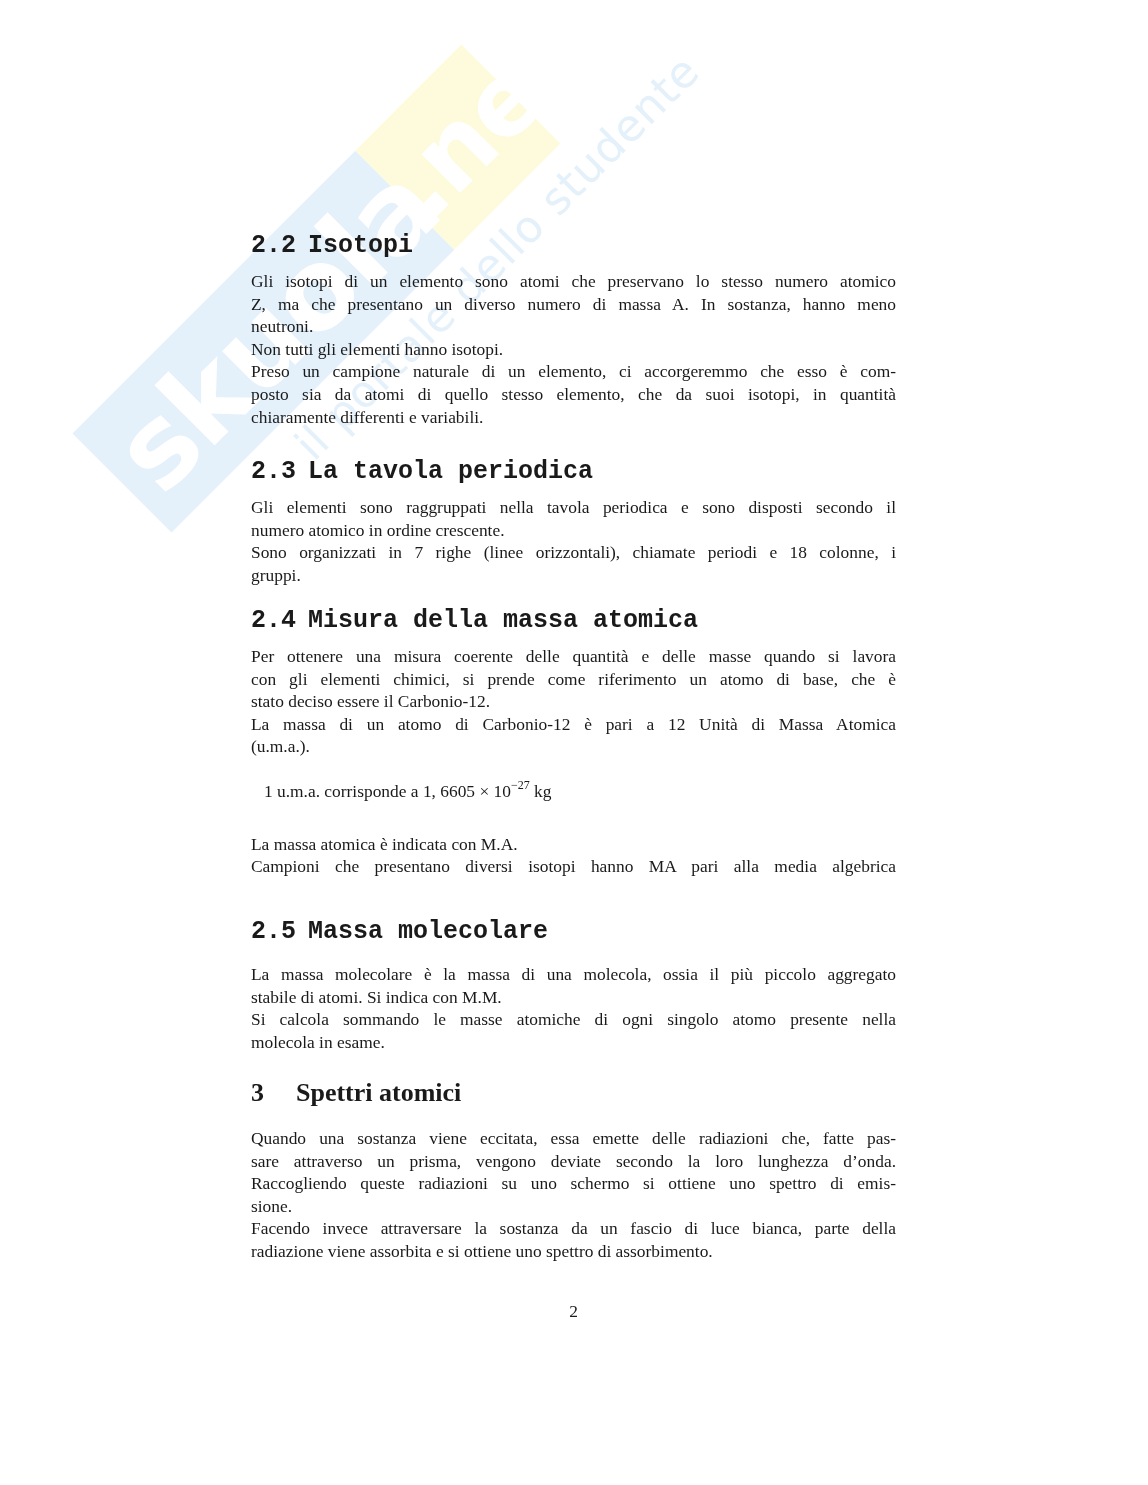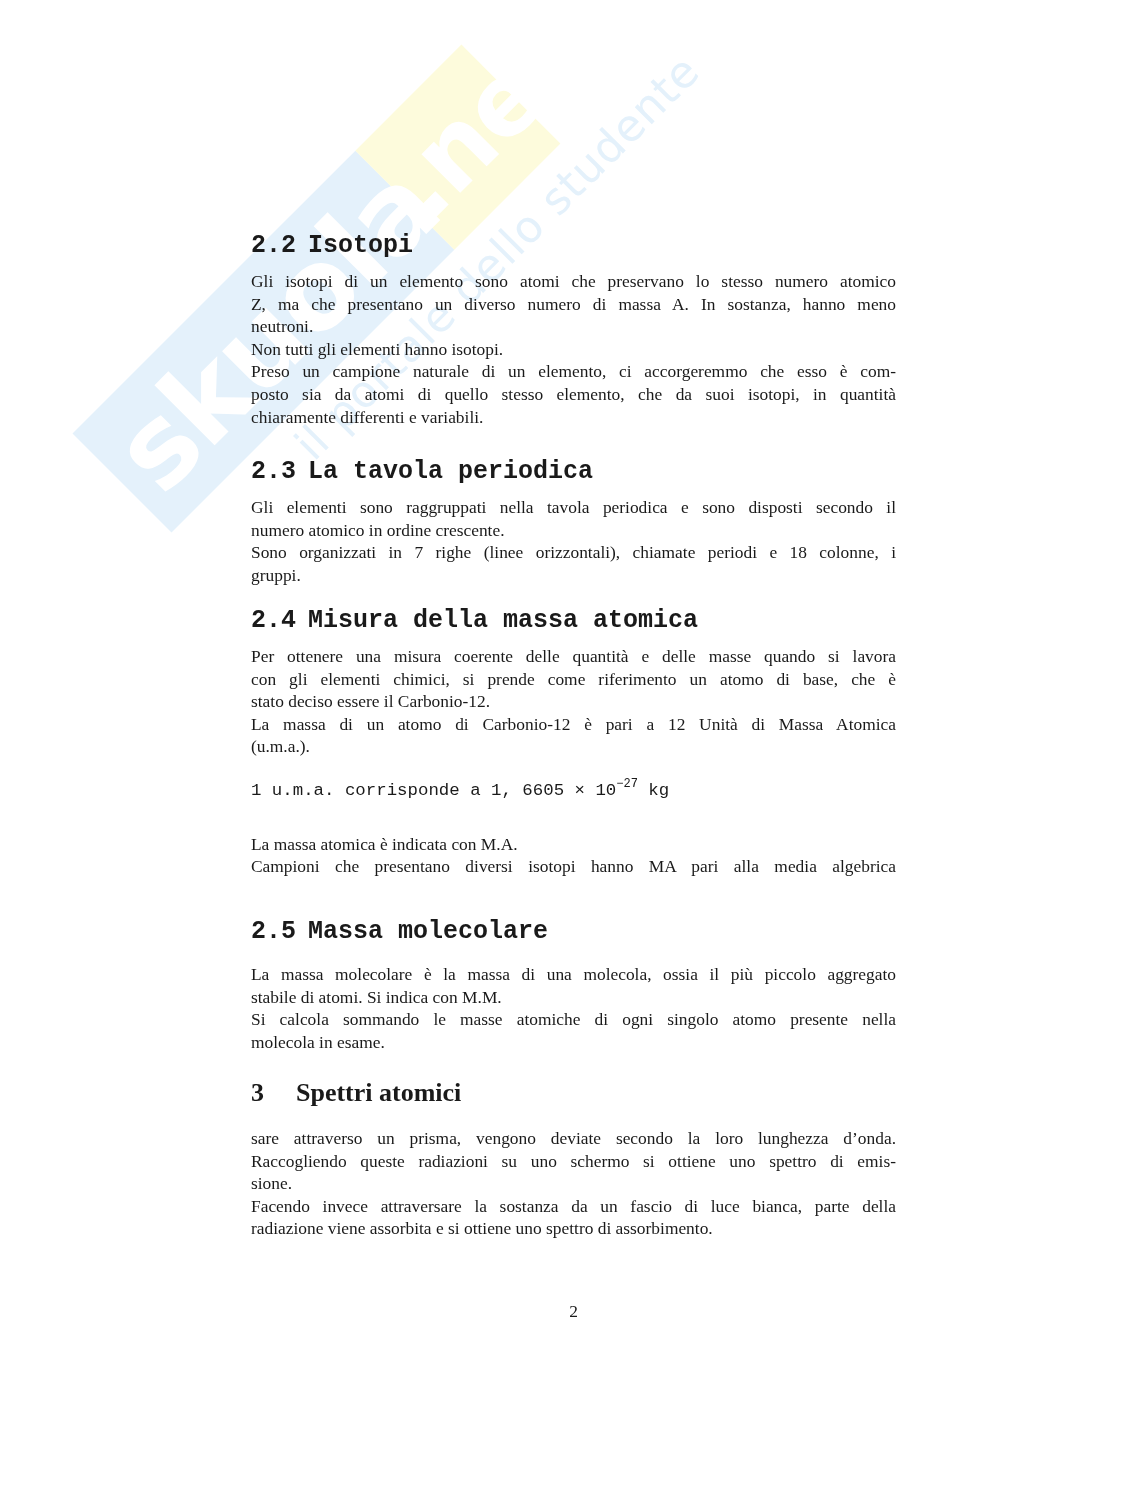--- a/index.html
+++ b/index.html
@@ -126,25 +126,24 @@
     .line {
       display: block;
       text-align: justify;
       text-align-last: justify;
       white-space: nowrap;
     }
     .line.end {
       text-align-last: left;
     }
     .formula {
-      margin: 0;
+      margin: 13px;
       font-size: 17.4px;
       line-height: 22.6px;
       white-space: nowrap;
-      font-family: Liberation Mono, monospace;
     }
     .formula sup {
       font-size: 12px;
       vertical-align: 8px;
       line-height: 0;
     }
     .page-number {
       position: absolute;
       left: 0;
       top: 1300px;
@@ -224,20 +223,21 @@
       <span class="line">Si calcola sommando le masse atomiche di ogni singolo atomo presente nella</span>
       <span class="line end">molecola in esame.</span>
     </div>
   </div>
 
   <div class="section" style="top:1077px;">
     <h2 class="chapter">
       <span class="num">3</span><span>Spettri atomici</span>
     </h2>
     <div class="para" style="margin-top:18px;">
+      <span class="line">Quando una sostanza viene eccitata, essa emette delle radiazioni che, fatte pas-</span>
       <span class="line">sare attraverso un prisma, vengono deviate secondo la loro lunghezza d’onda.</span>
       <span class="line">Raccogliendo queste radiazioni su uno schermo si ottiene uno spettro di emis-</span>
       <span class="line end">sione.</span>
       <span class="line">Facendo invece attraversare la sostanza da un fascio di luce bianca, parte della</span>
       <span class="line end">radiazione viene assorbita e si ottiene uno spettro di assorbimento.</span>
     </div>
   </div>
 
   <div class="page-number">2</div>
 </div>

